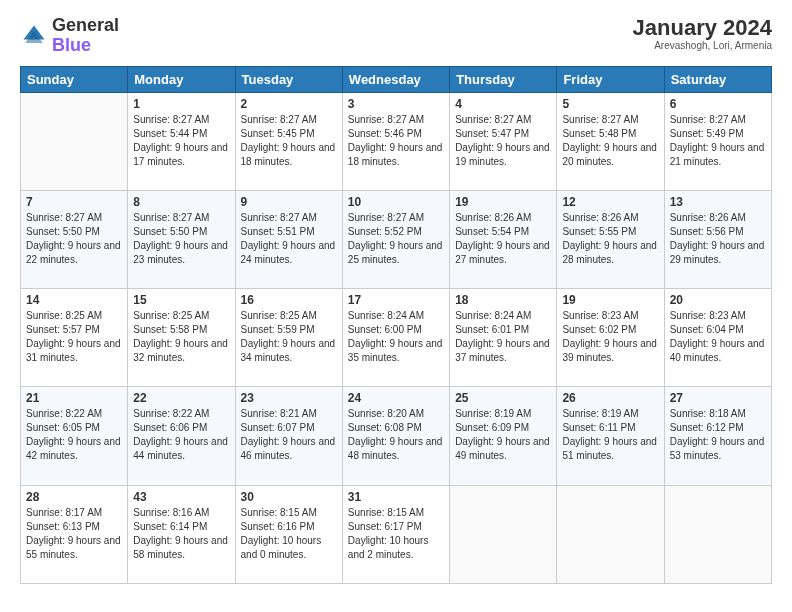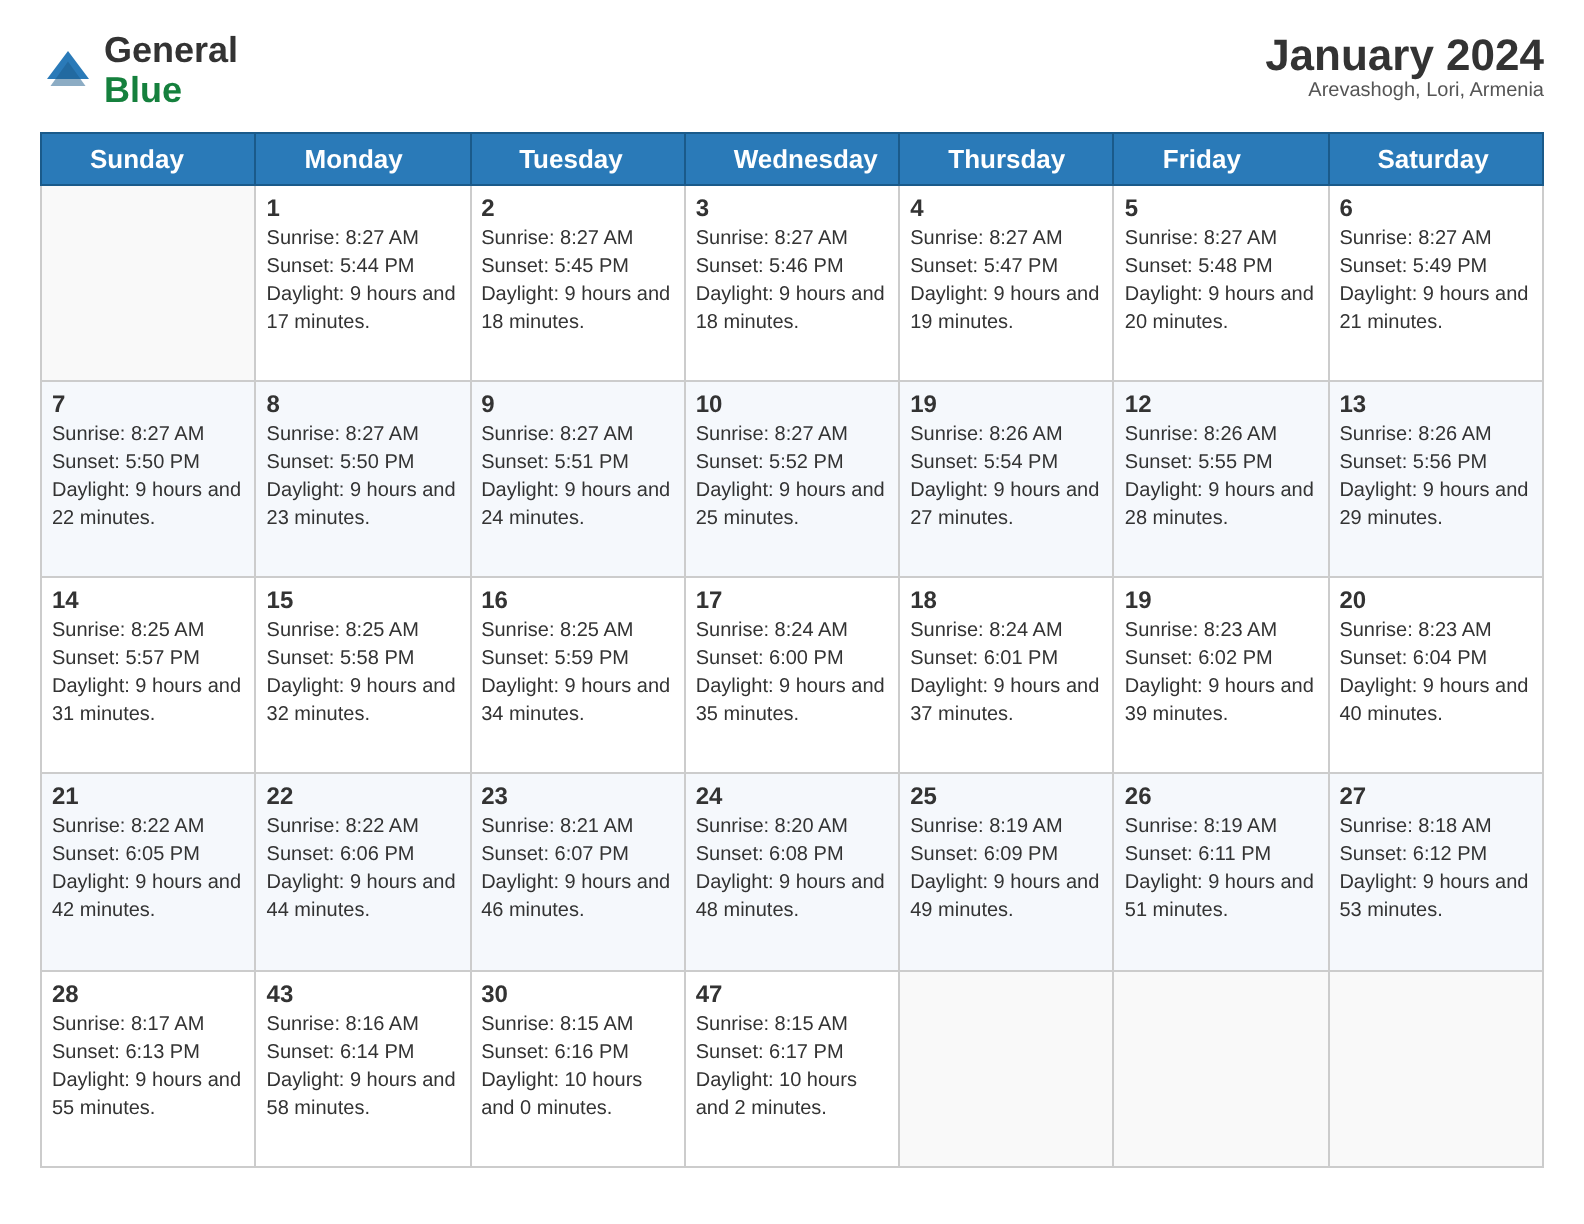--- a/index.html
+++ b/index.html
@@ -27,21 +27,21 @@
       display: flex;
       align-items: center;
       gap: 4px;
     }
     .logo-text {
       font-size: 18px;
       font-weight: bold;
       line-height: 1.1;
     }
     .logo-general { color: #333; }
-    .logo-blue { color: #15803d; }
+    .logo-blue { color: #8b5cf6; }
     .logo-icon {
       width: 28px;
       height: 28px;
     }
     .title-block {
       text-align: right;
     }
     .month-title {
       font-size: 22px;
       font-weight: bold;
@@ -55,21 +55,21 @@
     .calendar-table {
       width: 100%;
       border-collapse: collapse;
       flex: 1;
       table-layout: fixed;
     }
     .calendar-table th {
       background: #2a7ab8;
       color: #fff;
       text-align: left;
-      padding: 5px 24px;
+      padding: 5px 6px;
       font-size: 13px;
       font-weight: bold;
       border: 1px solid #1a5a8a;
     }
     .calendar-table td {
       border: 1px solid #ccc;
       vertical-align: top;
       padding: 4px 5px;
       font-size: 9.5px;
       color: #333;
@@ -162,20 +162,20 @@
           <td><span class="day-number">23</span><span class="day-info">Sunrise: 8:21 AM<br>Sunset: 6:07 PM<br>Daylight: 9 hours and 46 minutes.</span></td>
           <td><span class="day-number">24</span><span class="day-info">Sunrise: 8:20 AM<br>Sunset: 6:08 PM<br>Daylight: 9 hours and 48 minutes.</span></td>
           <td><span class="day-number">25</span><span class="day-info">Sunrise: 8:19 AM<br>Sunset: 6:09 PM<br>Daylight: 9 hours and 49 minutes.</span></td>
           <td><span class="day-number">26</span><span class="day-info">Sunrise: 8:19 AM<br>Sunset: 6:11 PM<br>Daylight: 9 hours and 51 minutes.</span></td>
           <td><span class="day-number">27</span><span class="day-info">Sunrise: 8:18 AM<br>Sunset: 6:12 PM<br>Daylight: 9 hours and 53 minutes.</span></td>
         </tr>
         <tr>
           <td><span class="day-number">28</span><span class="day-info">Sunrise: 8:17 AM<br>Sunset: 6:13 PM<br>Daylight: 9 hours and 55 minutes.</span></td>
           <td><span class="day-number">43</span><span class="day-info">Sunrise: 8:16 AM<br>Sunset: 6:14 PM<br>Daylight: 9 hours and 58 minutes.</span></td>
           <td><span class="day-number">30</span><span class="day-info">Sunrise: 8:15 AM<br>Sunset: 6:16 PM<br>Daylight: 10 hours and 0 minutes.</span></td>
-          <td><span class="day-number">47</span><span class="day-info">Sunrise: 8:15 AM<br>Sunset: 6:17 PM<br>Daylight: 10 hours and 2 minutes.</span></td>
+          <td><span class="day-number">31</span><span class="day-info">Sunrise: 8:15 AM<br>Sunset: 6:17 PM<br>Daylight: 10 hours and 2 minutes.</span></td>
           <td class="empty-cell"></td>
           <td class="empty-cell"></td>
           <td class="empty-cell"></td>
         </tr>
       </tbody>
   </table>
 </div>
 
 </body></html>

